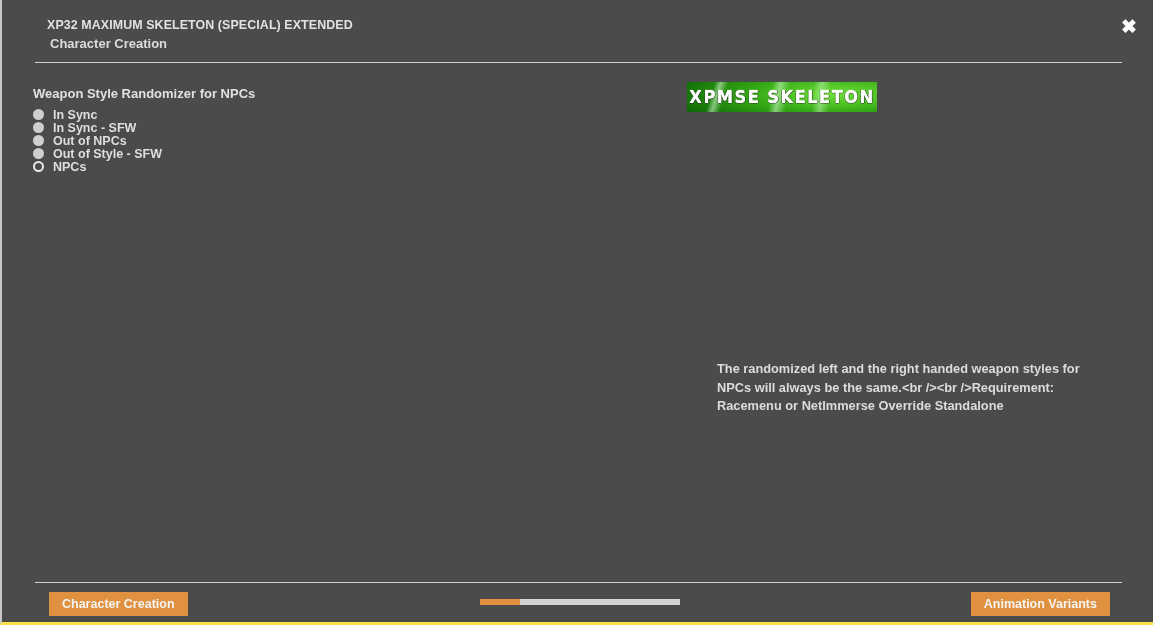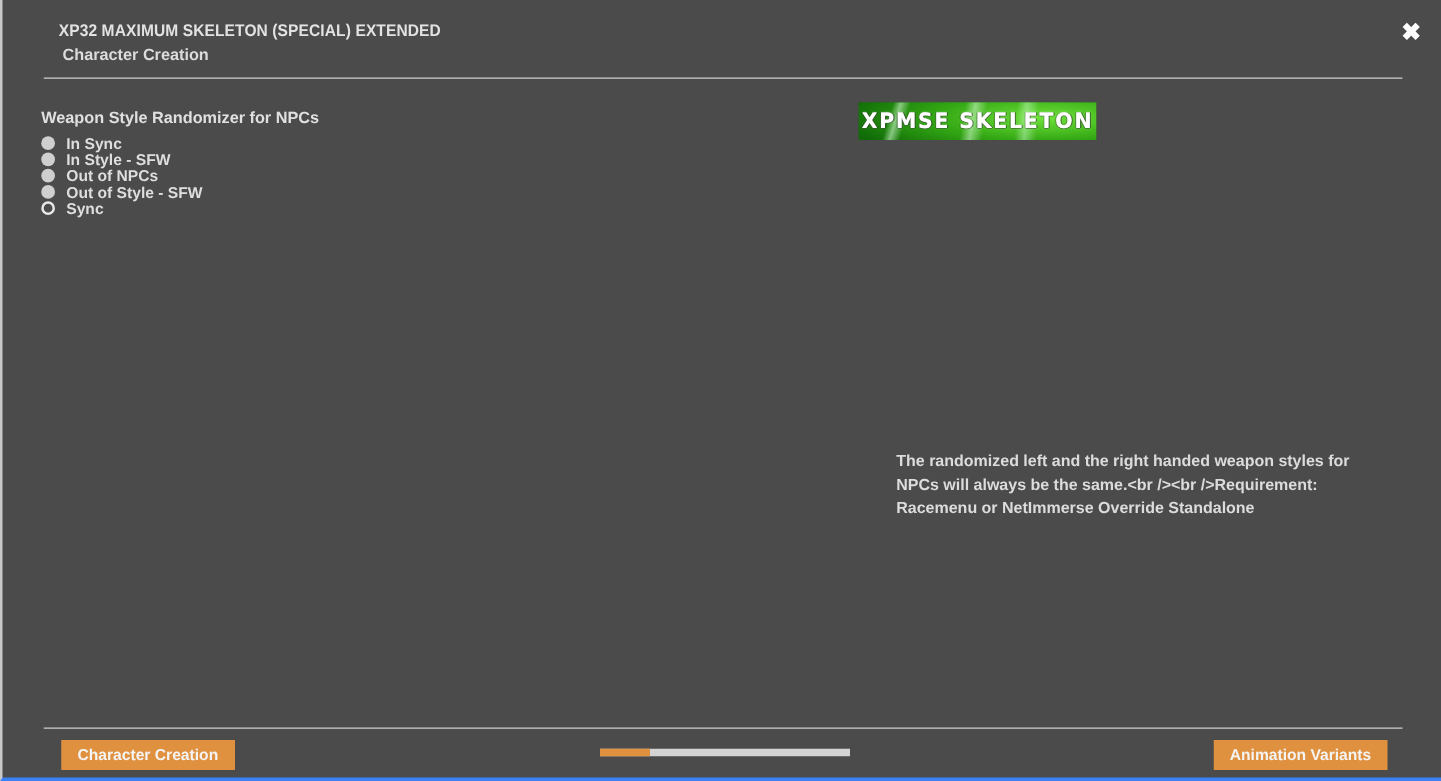--- a/index.html
+++ b/index.html
@@ -18,21 +18,21 @@
   }
 
   #installer-window {
     position: absolute;
     left: 0; top: 0;
     width: 1153px;
     height: 625px;
     background: #4b4b4b;
     box-sizing: border-box;
     border-left: 2px solid #c8c8c8;
-    border-bottom: 3px solid #3b82f6;
+    border-bottom: 3px solid #fde047;
   }
 
   
   #header {
     position: absolute;
     left: 0; top: 0;
     width: 1153px;
     height: 63px;
   }
   #header-title {
@@ -267,36 +267,36 @@
 
     <div id="radio-list">
 
       <div class="radio-row">
         <span class="radio-mark"></span>
         <span class="radio-label">In Sync</span>
       </div>
 
       <div class="radio-row">
         <span class="radio-mark"></span>
-        <span class="radio-label">In Style - SFW</span>
+        <span class="radio-label">In Sync - SFW</span>
       </div>
 
       <div class="radio-row">
         <span class="radio-mark"></span>
         <span class="radio-label">Out of NPCs</span>
       </div>
 
       <div class="radio-row">
         <span class="radio-mark"></span>
         <span class="radio-label">Out of Style - SFW</span>
       </div>
 
       <div class="radio-row checked">
         <span class="radio-mark"></span>
-        <span class="radio-label">Sync</span>
+        <span class="radio-label">NPCs</span>
       </div>
 
     </div>
   </div>
 
   <div id="detail-panel">
     <div id="description-text">The randomized left and the right handed weapon styles for NPCs will always be the same.&lt;br /&gt;&lt;br /&gt;Requirement: Racemenu or NetImmerse Override Standalone</div>
     <div id="banner-image">
       <div id="banner-text">XPMSE SKELETON</div>
     </div>

